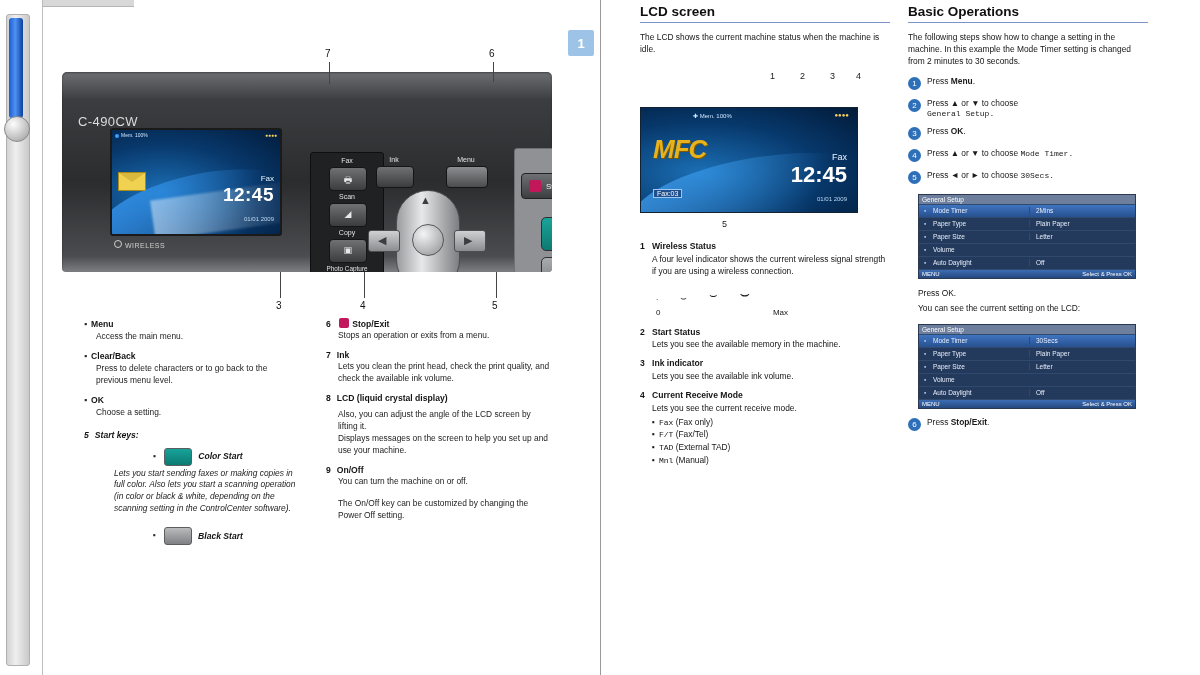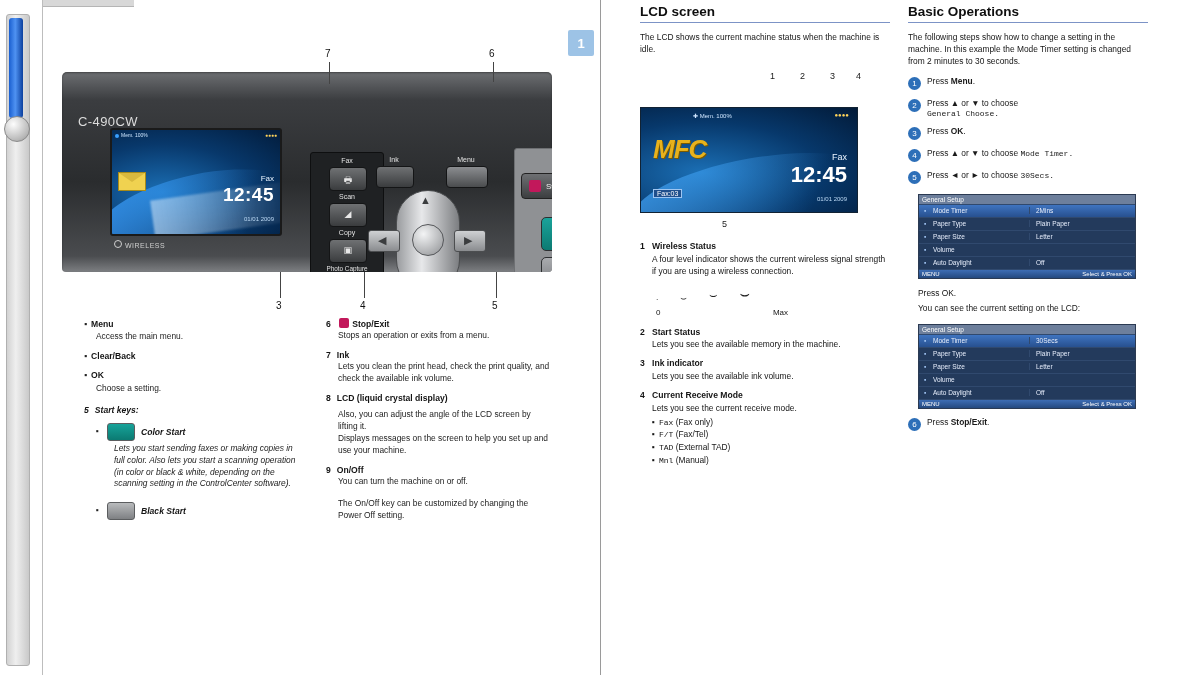--- a/index.html
+++ b/index.html
@@ -356,20 +356,21 @@
     font-size: 8.6px;
   }
   .num-h .n { margin-right: 6px; }
   .body { color: #1c1c1c; }
   .indent { margin-left: 12px; }
   .startkey-row {
     display: flex;
     align-items: center;
     gap: 6px;
     margin: 6px 0 2px 12px;
+    justify-content: center;
   }
   .startkey-row .sqb:before {
     content: "\25AA";
     color: #222;
     margin-right: 2px;
   }
   .chip {
     width: 26px; height: 16px;
     border-radius: 3px;
     border: 1px solid #5b5d5f;
@@ -671,20 +672,21 @@
 
   <div class="left-text">
 
     <div class="col1">
       <div class="item">
         <div class="item-h sq-bullet">Menu</div>
         <div class="body indent">Access the main menu.</div>
       </div>
       <div class="item">
         <div class="item-h sq-bullet">Clear/Back</div>
+        <div class="body indent">Press to delete characters or to go back to the previous menu level.</div>
       </div>
       <div class="item">
         <div class="item-h sq-bullet">OK</div>
         <div class="body indent">Choose a setting.</div>
       </div>
 
       <div class="item" style="margin-top:10px;font-style:italic;">
         <div class="num-h">
           <span class="n">5</span><span>Start keys:</span>
         </div>
@@ -814,21 +816,21 @@
 
     <div class="step">
       <span class="circ">1</span>
       <span><span>Press </span><b>Menu</b><span>.</span></span>
     </div>
 
     <div class="step">
       <span class="circ">2</span>
       <span>
         <span>Press </span><b>▲</b><span> or ▼ to choose</span>
-        <span class="mono" style="display:block;margin-top:1px;">General Choose.</span>
+        <span class="mono" style="display:block;margin-top:1px;">General Setup.</span>
       </span>
     </div>
 
     <div class="step">
       <span class="circ">3</span>
       <span><span>Press </span><b>OK</b><span>.</span></span>
     </div>
 
     <div class="step">
       <span class="circ">4</span>

